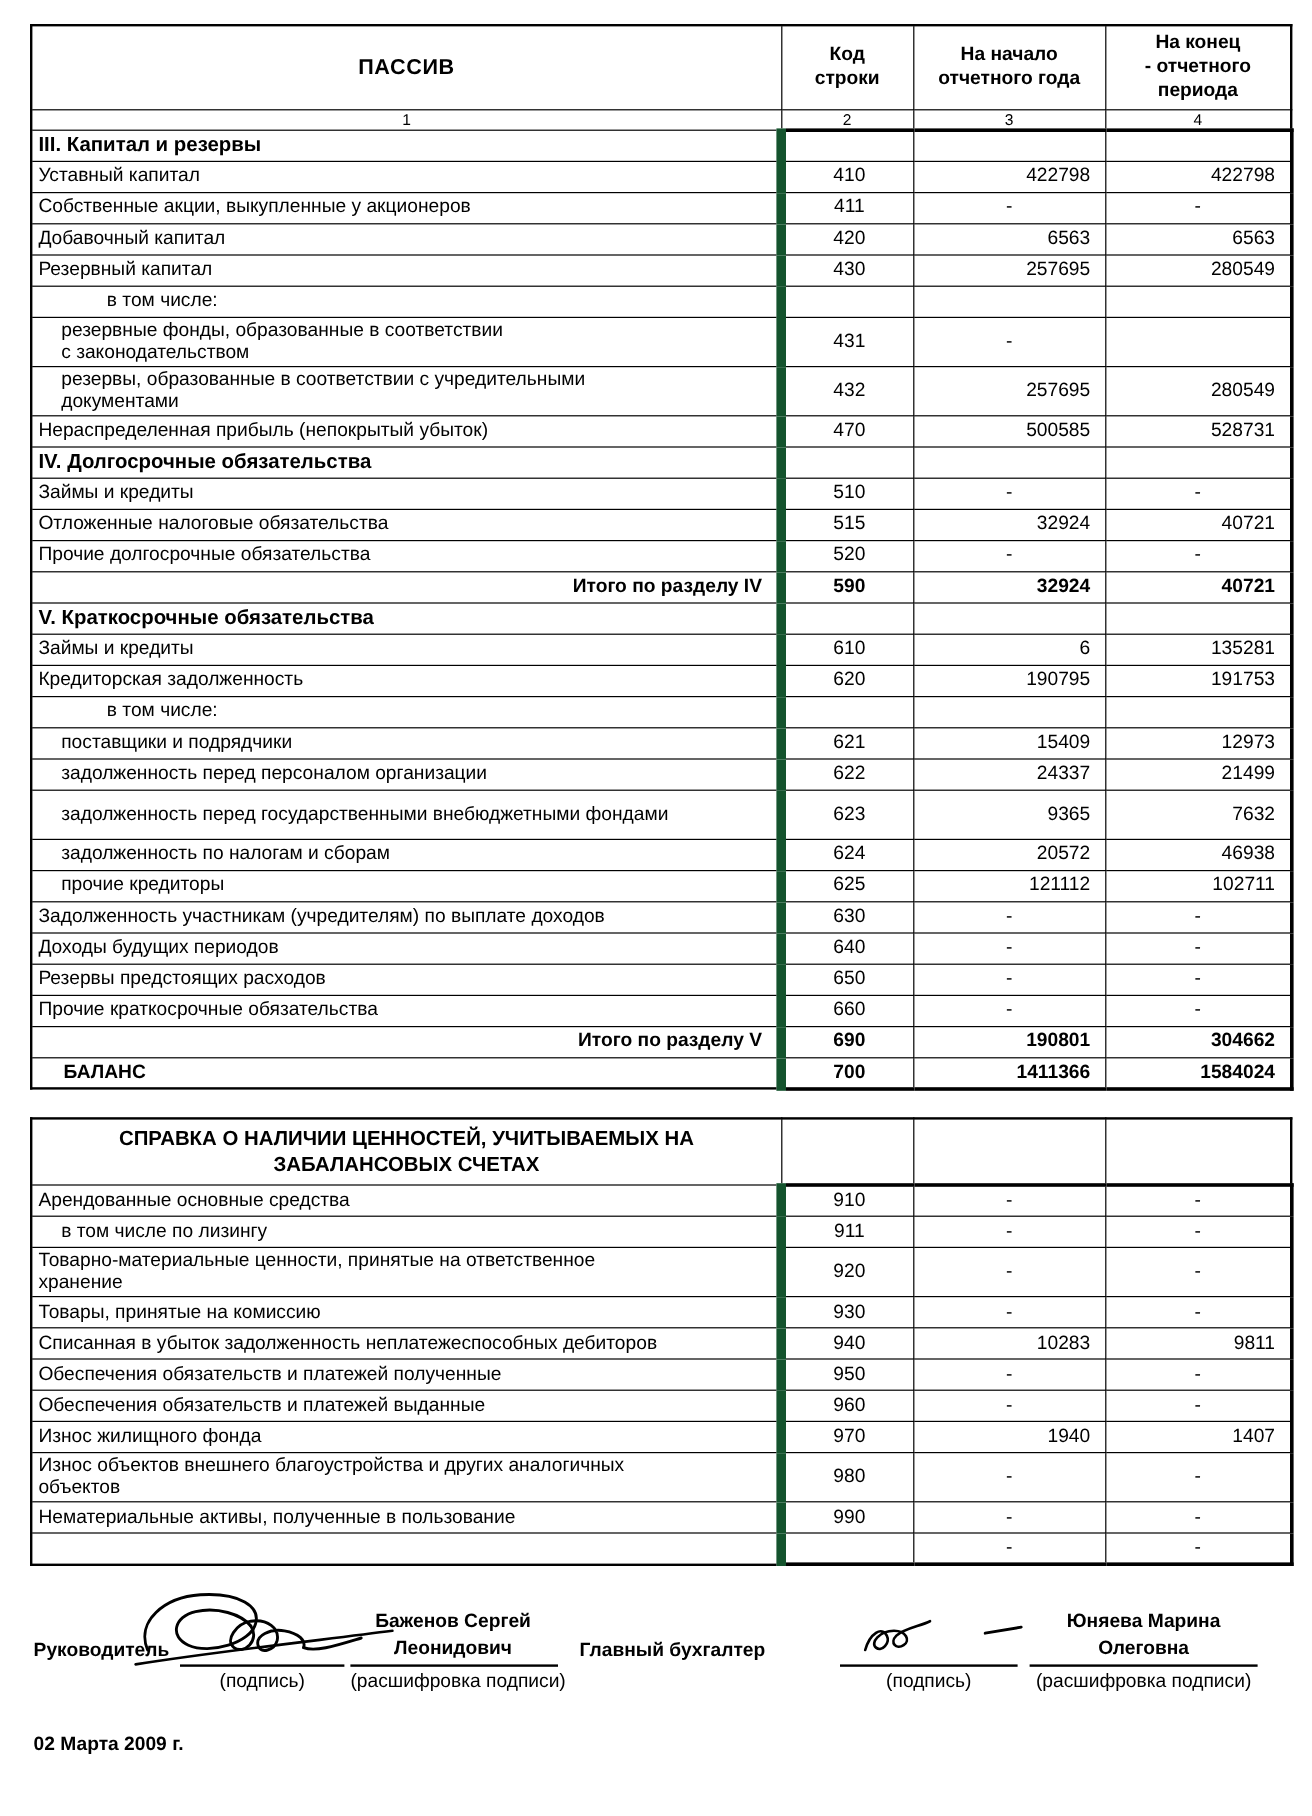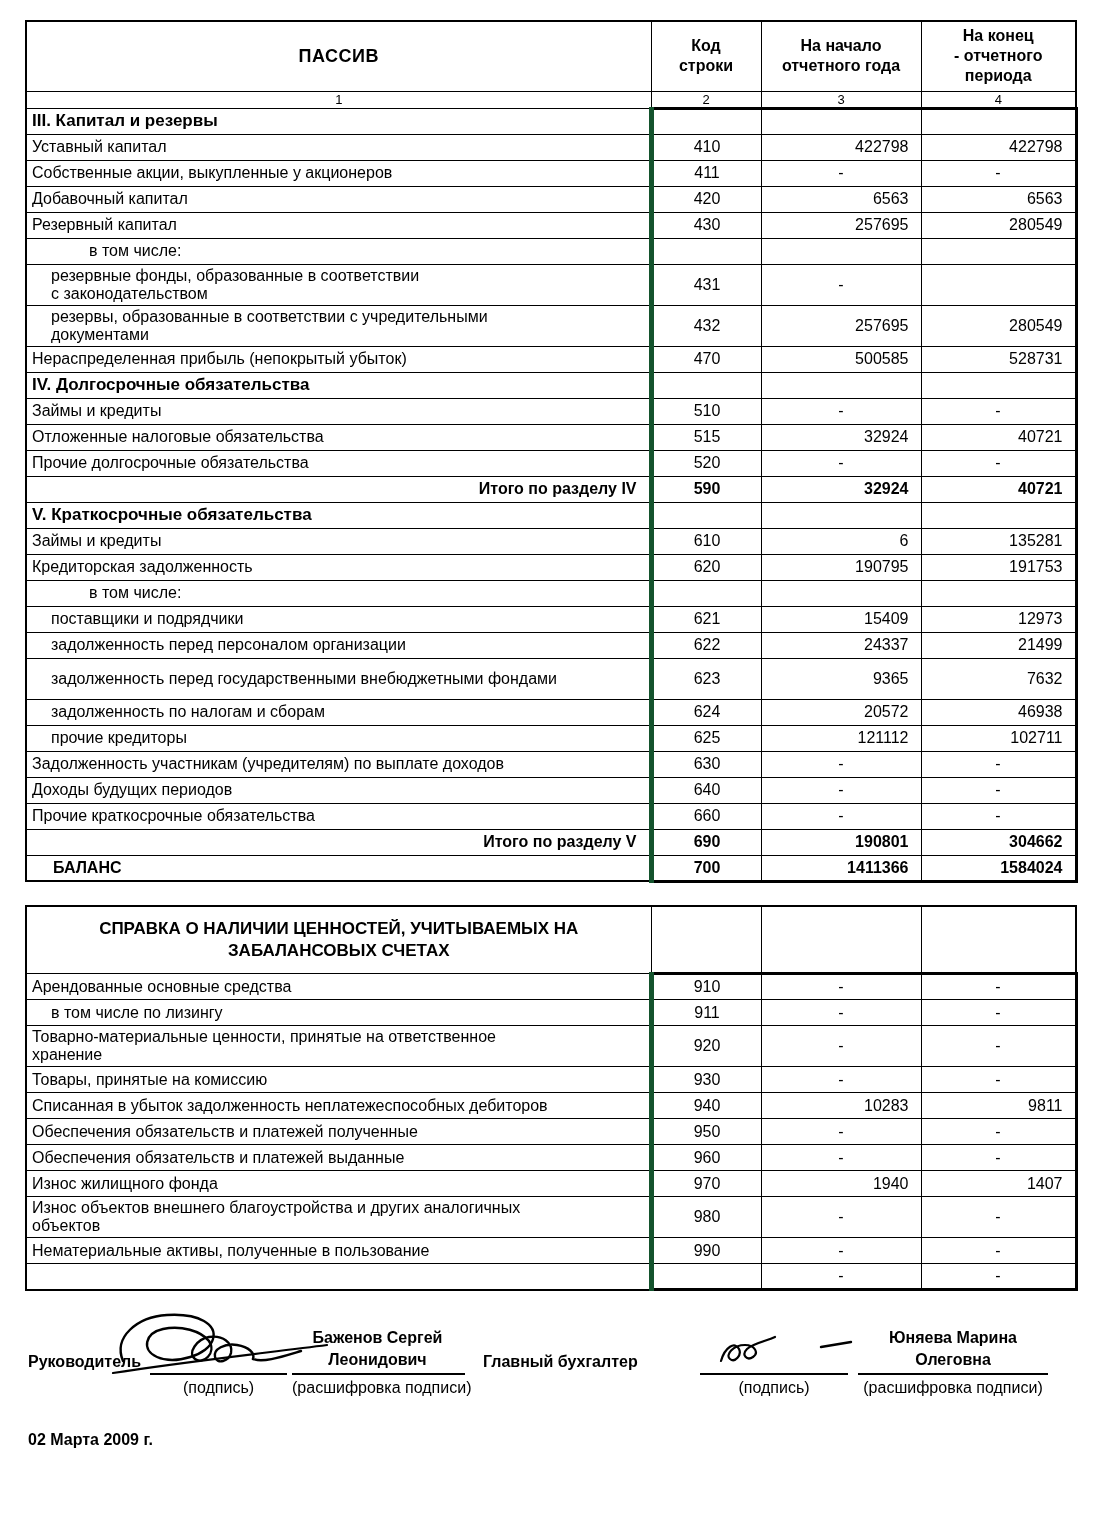--- a/index.html
+++ b/index.html
@@ -53,31 +53,31 @@
 
   tr.section .label { text-align: left; font-weight: bold; font-size: 17px; }
   tr.sub1 .label { padding-left: 62px; }
   tr.sub2 .label { padding-left: 24px; }
   tr.total td { font-weight: bold; }
   tr.total .label { text-align: right; padding-right: 12px; }
   tr.balance td { font-weight: bold; }
   tr.balance .label { padding-left: 26px; }
   tr.tall td { padding-top: 11px; padding-bottom: 11px; }
 
-  .bL { border-left: 5px solid #14532d; }
+  .bL { border-left: 8px solid #14532d; }
   .bR { border-right: 3px solid #000; }
   .bT { border-top: 3px solid #000; }
   .bB { border-bottom: 3px solid #000; }
 
   table.t2 { margin-top: 22px; }
   th.t2t {
     font-weight: bold;
     font-size: 17px;
     text-align: center;
-    height: 68px;
+    height: 56px;
     line-height: 1.3;
   }
   tr.t2head th { border: 1px solid #000; }
 
   .footer {
     position: relative;
     width: 1068px;
     height: 173px;
     margin-left: -25px;
     padding: 0;
@@ -278,20 +278,26 @@
           <td class="val dash">-</td>
           <td class="val bR dash">-</td>
         </tr>
         <tr class="item">
           <td class="label">Доходы будущих периодов</td>
           <td class="code bL">640</td>
           <td class="val dash">-</td>
           <td class="val bR dash">-</td>
         </tr>
         <tr class="item">
+          <td class="label">Резервы предстоящих расходов</td>
+          <td class="code bL">650</td>
+          <td class="val dash">-</td>
+          <td class="val bR dash">-</td>
+        </tr>
+        <tr class="item">
           <td class="label">Прочие краткосрочные обязательства</td>
           <td class="code bL">660</td>
           <td class="val dash">-</td>
           <td class="val bR dash">-</td>
         </tr>
         <tr class="total">
           <td class="label">Итого по разделу V</td>
           <td class="code bL">690</td>
           <td class="val">190801</td>
           <td class="val bR">304662</td>

